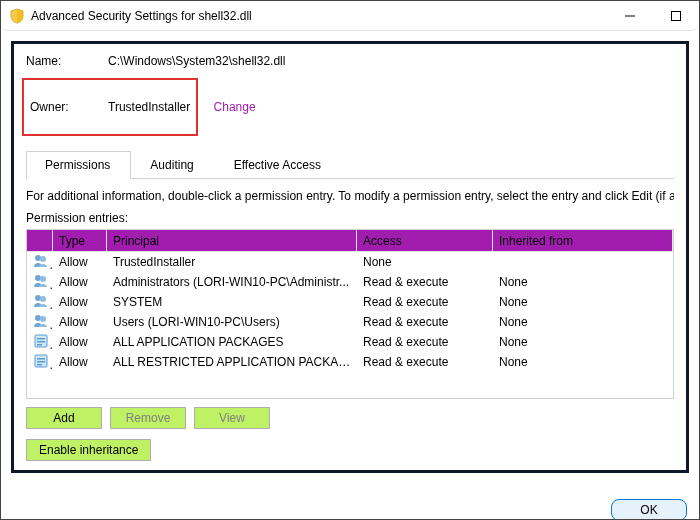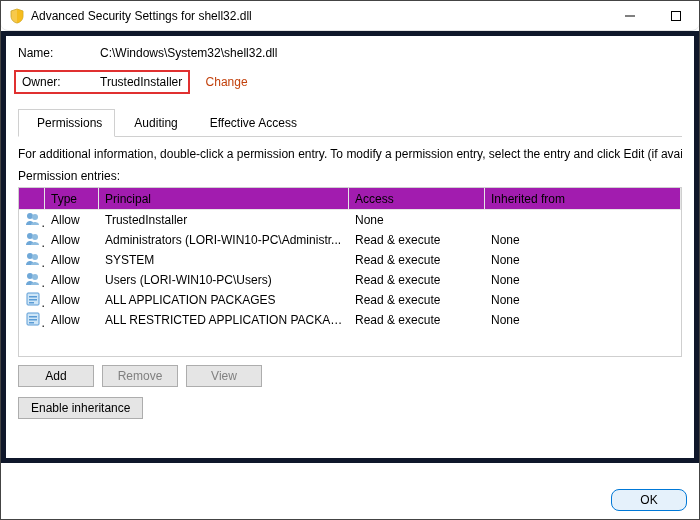--- a/index.html
+++ b/index.html
@@ -28,45 +28,46 @@
   .titlebar .ticon { width:16px; height:16px; margin-right:6px; }
   .titlebar .title { flex:1; font-size:12px; color:#000; }
   .winbtn { width:46px; height:30px; display:flex; align-items:center; justify-content:center; color:#000; }
   
   .dialog {
     position: relative;
     padding: 0;
     height: calc(100% - 30px);
   }
   .inner {
-    border: 5px solid #0f172a;
+    margin: 10px;
+    border: 3px solid #0f172a;
     background:#fff;
     padding: 10px 12px 8px 12px;
     height: 432px;
     position: relative;
   }
   .row { display:flex; align-items:center; margin-bottom:4px; }
   .label-col { width: 82px; color:#000; }
   .value-col { color:#000; }
   .owner-hl {
     display:inline-flex; align-items:center;
     border: 2px solid #e03030;
-    padding: 3px 6px;
+    padding: 20px 6px;
     margin: 6px 0 4px -4px;
   }
   .owner-hl .label-col { width: 78px; }
-  .link { color:#c2410c; margin-left:12px; cursor:pointer; }
+  .link { color:#a21caf; margin-left:12px; cursor:pointer; }
   
   .tabs {
     display:flex;
     border-bottom:1px solid #d0d0d0;
     margin-top:10px;
   }
   .tab {
-    padding:6px 12px 6px 18px;
+    padding:6px 20px 6px 18px;
     font-size:12px;
     color:#000;
     border:1px solid transparent;
     border-bottom:none;
     position:relative;
     top:1px;
     cursor:pointer;
   }
   .tab.active {
     border:1px solid #d0d0d0;
@@ -90,21 +91,21 @@
   .col-principal { width:250px; }
   .col-access { width:136px; }
   .col-inherit { flex:1; }
   .lrow { height:20px; }
   .lrow > div { padding:0 6px; white-space:nowrap; overflow:hidden; text-overflow:ellipsis; }
   .rowicon { width:16px; height:16px; display:inline-block; }
   
   .btnrow { display:flex; gap:8px; margin-top:8px; }
   .btn {
     min-width:76px; height:22px;
-    border:1px solid #adadad; background:#e5e5e5;
+    border:1px solid #adadad; background:#bef264;
     font-size:12px; font-family:inherit;
     padding:0 12px;
     display:inline-flex; align-items:center; justify-content:center;
     cursor:pointer;
   }
   .btn:disabled, .btn.disabled { color:#808080; cursor:default; }
   .btn.primary { border-color:#0078d7; background:#e5f1fb;border-radius:8px; }
   .footer {
     position:absolute; right:12px; bottom:8px; display:flex; gap:8px;
   }

